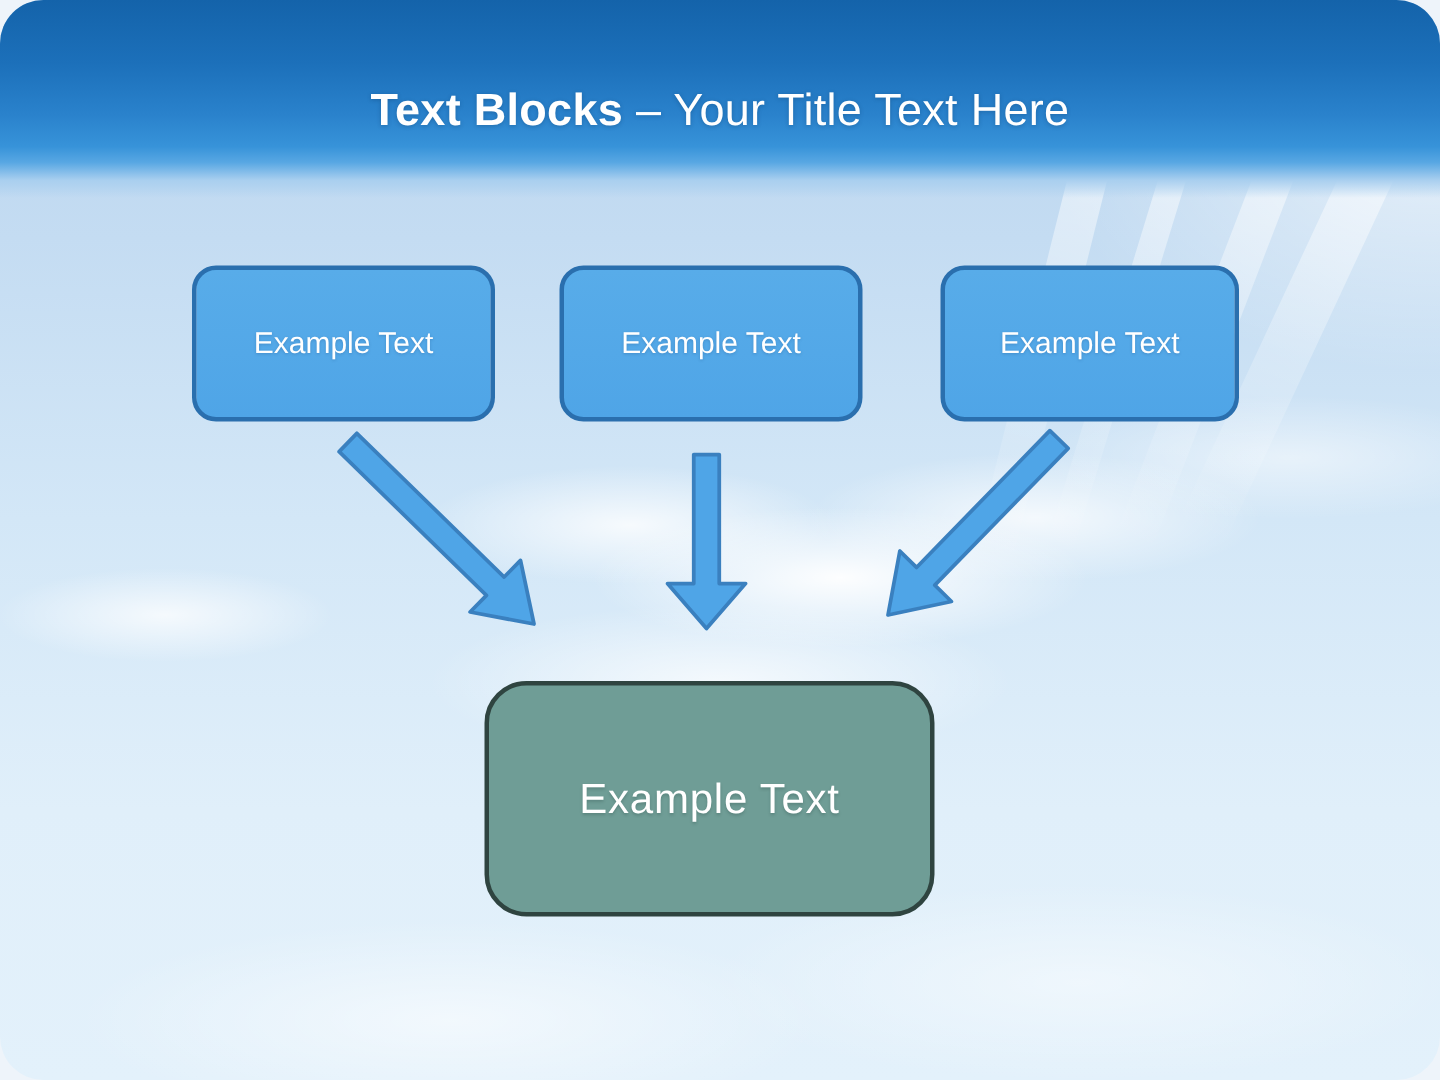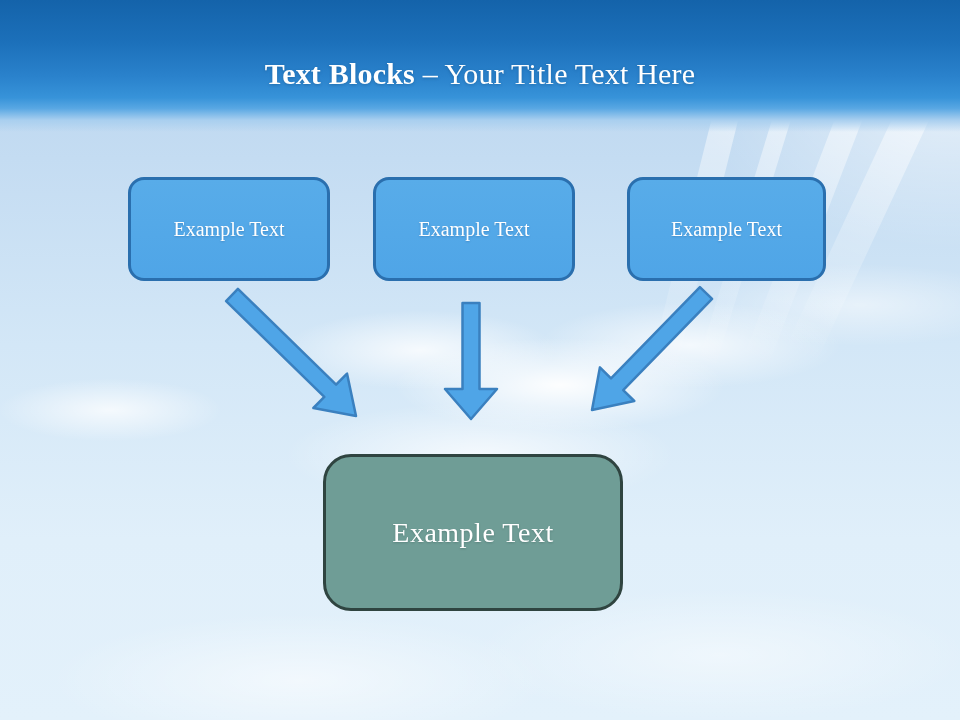--- a/index.html
+++ b/index.html
@@ -1,21 +1,22 @@
 <!DOCTYPE html>
 <html><head>
 <meta charset="utf-8">
 <style>
   html, body { margin: 0; padding: 0; background: #eef4fa; }
   .slide {
     position: relative;
     width: 960px;
     height: 720px;
     overflow: hidden;
-    font-family: Liberation Serif, serif;
+    font-family: Liberation Sans, sans-serif;
+    border-radius: 29px;
     -webkit-font-smoothing: antialiased;
   }
 
   
   .sky {
     position: absolute;
     inset: 0;
     background:
       radial-gradient(ellipse 230px 65px at 560px 385px, rgba(255,255,255,0.95), rgba(255,255,255,0) 72%),
       radial-gradient(ellipse 190px 55px at 420px 350px, rgba(255,255,255,0.80), rgba(255,255,255,0) 72%),

